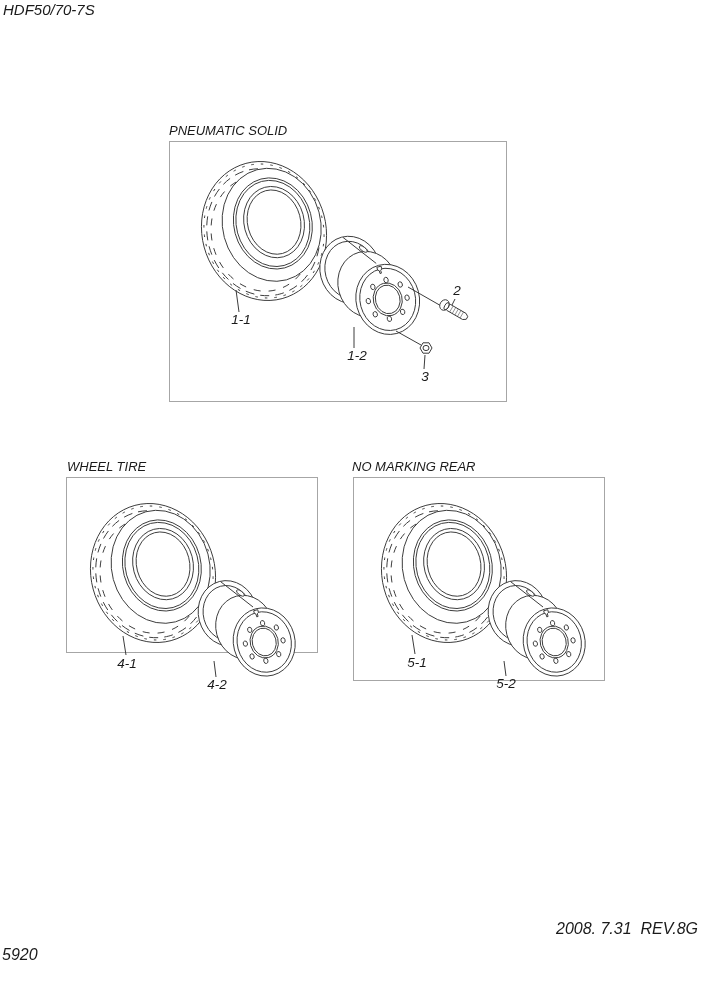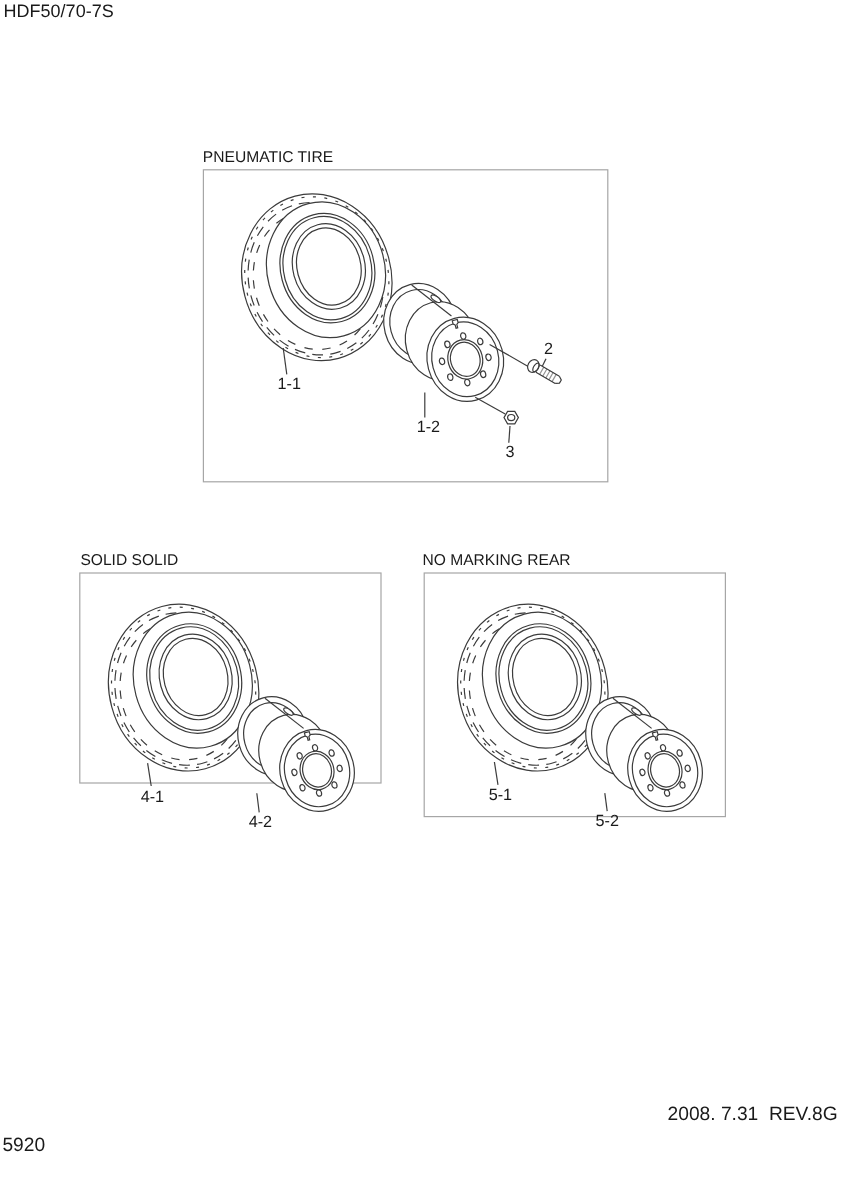--- a/index.html
+++ b/index.html
@@ -10,20 +10,21 @@
   }
   html,body{margin:0;padding:0;background:#e8e8e8;}
   .page{
     position:relative;
     width:702px;height:992px;
     background:var(--bg-color);
     font-family:"Liberation Sans", sans-serif;
     color:var(--text-color);
     overflow:hidden;
     margin:0 auto;
+    font-style:italic;
   }
   .model-code{
     position:absolute;left:3px;top:1px;
     font-size:15px;letter-spacing:0;
   }
   .page-title{
     position:absolute;left:347px;top:0px;
     transform:translateX(-50%);
     font-size:20px;white-space:nowrap;
   }
@@ -100,21 +101,21 @@
           <ellipse cx="0" cy="0" rx="20" ry="23" class="s f"></ellipse>
           <ellipse cx="0" cy="0" rx="17" ry="20" class="s n"></ellipse>
           <path d="M -3 -47 h6 v4 l-2 1.5 v4 h-2 v-4 l-2 -1.5 z" class="s f"></path>
         </g>
       </g>
     </defs>
   </svg>
 
   <div class="model-code">HDF50/70-7S</div>
 
-  <div class="panel-label" style="left:169px;top:123px">PNEUMATIC TIRE</div>
+  <div class="panel-label" style="left:169px;top:123px">PNEUMATIC SOLID</div>
   <div class="diagram-box" style="left:169px;top:141px;width:338px;height:261px">
     <svg width="336" height="259" viewBox="0 0 336 259">
       <line x1="109" y1="92" x2="171" y2="128" class="ld"></line>
       <use href="#tire-g" transform="translate(94,89)"></use>
       <use href="#rim-g" transform="translate(199,143) scale(0.72)"></use>
       <line x1="238" y1="145" x2="273" y2="165" class="ld"></line>
       <g transform="translate(271,161) rotate(30)">
         <rect x="8" y="-3.6" width="19" height="7.2" fill="#ffffff" stroke="none"></rect>
         <ellipse cx="4" cy="0" rx="4.5" ry="5.5" class="s f"></ellipse>
         <ellipse cx="6.5" cy="0" rx="2" ry="4" class="s n"></ellipse>
@@ -131,21 +132,21 @@
       </g>
       <line x1="255" y1="213" x2="254" y2="227" class="ld"></line>
       <text class="part" x="255" y="239">3</text>
       <line x1="66" y1="148" x2="69" y2="170" class="ld"></line>
       <text class="part" x="71" y="182">1-1</text>
       <line x1="184" y1="185" x2="184" y2="206" class="ld"></line>
       <text class="part" x="187" y="218">1-2</text>
     </svg>
   </div>
 
-  <div class="panel-label" style="left:67px;top:459px">SOLID SOLID</div>
+  <div class="panel-label" style="left:67px;top:459px">WHEEL TIRE</div>
   <div class="diagram-box" style="left:66px;top:477px;width:252px;height:176px">
     <svg width="250" height="222" viewBox="0 0 250 222">
       <use href="#tire-g" transform="translate(86,95)"></use>
       <use href="#rim-g" transform="translate(179,150) scale(0.7)"></use>
       <line x1="56" y1="158" x2="59" y2="177" class="ld"></line>
       <text class="part" x="60" y="190">4-1</text>
       <line x1="147" y1="183" x2="149" y2="199" class="ld"></line>
       <text class="part" x="150" y="211">4-2</text>
     </svg>
   </div>

